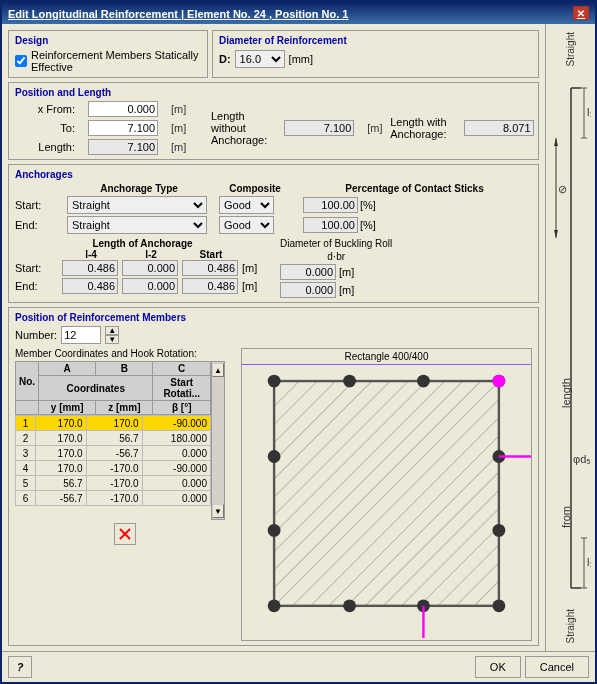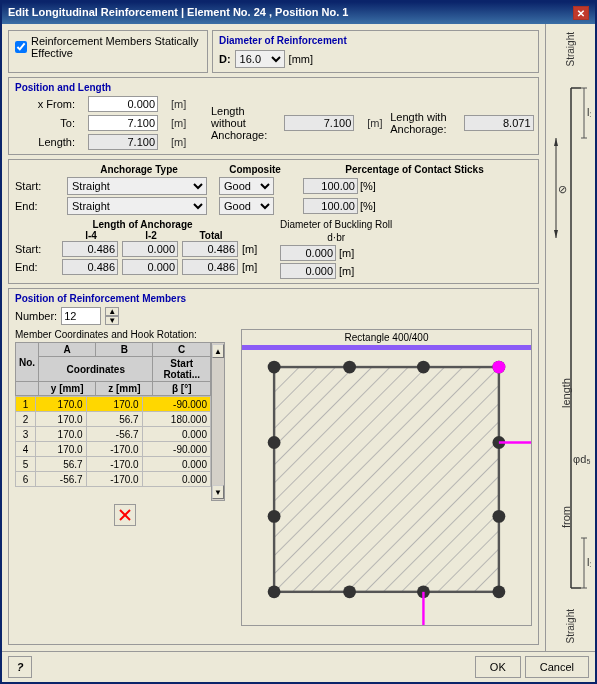--- a/index.html
+++ b/index.html
@@ -8,22 +8,23 @@
     .window { 
       width: 597px; height: 684px; 
       border: 2px solid #0a246a; 
       background: #ece9d8;
       display: flex; flex-direction: column;
     }
     
     .titlebar {
       background: linear-gradient(to bottom, #0a246a, #3a6ea5);
       color: white; padding: 4px 6px;
-      display: flex; justify-content: space-between; align-items: flex-start;
+      display: flex; justify-content: space-between; align-items: flex-end;
       flex-shrink: 0;
+      text-decoration: underline;
     }
     .titlebar-title { font-size: 11px; font-weight: bold; color: white; }
     .titlebar-close {
       width: 16px; height: 14px; background: #c0392b;
       border: 1px solid #a93226; display: flex; align-items: center; justify-content: center;
       color: white; font-size: 10px; cursor: pointer; font-weight: bold;
     }
     
     .content-area {
       display: flex; flex: 1; overflow: hidden;
@@ -79,21 +80,21 @@
     .data-table { border-collapse: collapse; width: 210px; font-size: 10px; }
     .data-table th { background: #d0d0d0; border: 1px solid #999; padding: 1px 3px; text-align: center; font-size: 10px; }
     .data-table td { border: 1px solid #bbb; padding: 1px 3px; text-align: right; font-size: 10px; height: 15px; }
     .data-table tr.selected td { background: #ffd700; }
     .data-table tr:not(.selected) td:first-child { text-align: center; }
     .col-header-top { background: #d0d0d0; }
     .col-a { background: #c8d8f0; }
     .col-b { background: #c8d8f0; }
     .col-c { background: #c8d8f0; }
     .table-scroll { height: 105px; overflow-y: auto; overflow-x: hidden; }
-    .preview-label { text-align: center; font-size: 10px; padding: 2px; background: #ece9d8; border-bottom: 5px solid #8b5cf6; }
+    .preview-label { text-align: center; font-size: 10px; padding: 2px; background: #ece9d8; border-bottom: 1px solid #8b5cf6; }
     .preview-canvas { width: 100%; height: calc(100% - 18px); position: relative; overflow: hidden; }
     
     .bottom-bar {
       display: flex; justify-content: space-between; align-items: center;
       padding: 4px 6px; border-top: 1px solid #999; flex-shrink: 0;
     }
     .help-btn { width: 24px; height: 22px; border: 1px solid #999; background: #ece9d8; display: flex; align-items: center; justify-content: center; cursor: pointer; font-style: italic; font-weight: bold; }
     .btn-group { display: flex; gap: 4px; }
     .btn { height: 22px; padding: 0 14px; border: 1px solid #999; background: #ece9d8; cursor: pointer; font-size: 11px; }
     
@@ -110,20 +111,21 @@
   <div class="titlebar">
     <span class="titlebar-title">Edit Longitudinal Reinforcement  |  Element No. 24 , Position No. 1</span>
     <div class="titlebar-close">✕</div>
   </div>
 
   <div class="content-area">
     <div class="main-panel">
 
       <div class="top-sections">
         <div class="section-box design-section">
+          <div class="section-label">Design</div>
           <div class="checkbox-row">
             <input type="checkbox" checked="" style="">
             <span>Reinforcement Members Statically Effective</span>
           </div>
         </div>
         <div class="section-box diam-section">
           <div class="section-label">Diameter of Reinforcement</div>
           <div class="diam-row">
             <span class="diam-label">D:</span>
             <select class="diam-select">
@@ -173,20 +175,21 @@
             <div class="field-row">
               <span>Total Length:</span>
               <input class="field-input readonly" type="text" value="96.856" readonly="" style="margin-left: 4px;">
               <span class="field-unit">[m]</span>
             </div>
           </div>
         </div>
       </div>
 
       <div class="section-box">
+        <div class="section-label">Anchorages</div>
 
         <div style="display:grid; grid-template-columns: 48px 148px 80px 1fr; gap:2px; margin-bottom:2px;">
           <span></span>
           <span style="text-align:center; font-weight:bold; font-size:10px;">Anchorage Type</span>
           <span style="text-align:center; font-weight:bold; font-size:10px;">Composite</span>
           <span style="text-align:center; font-weight:bold; font-size:10px;">Percentage of Contact Sticks</span>
         </div>
         <div style="display:grid; grid-template-columns: 48px 148px 80px 1fr; gap:2px 4px; align-items:center; margin-bottom:2px;">
           <span>Start:</span>
           <select class="anc-select">
@@ -220,21 +223,21 @@
           </div>
         </div>
 
         <div style="display:flex; gap:10px;">
           <div>
             <div style="text-align:center; font-weight:bold; font-size:10px; margin-bottom:0;">Length of Anchorage</div>
             <div style="display:grid; grid-template-columns: 45px 58px 58px 58px 28px; gap:2px; align-items:center;">
               <span></span>
               <span style="text-align:center; font-weight:bold; font-size:10px;">l-4</span>
               <span style="text-align:center; font-weight:bold; font-size:10px;">l-2</span>
-              <span style="text-align:center; font-weight:bold; font-size:10px;">Total</span>
+              <span style="text-align:center; font-weight:bold; font-size:10px;">Start</span>
               <span></span>
             </div>
             <div style="display:grid; grid-template-columns: 45px 58px 58px 58px 28px; gap:2px; align-items:center; margin-bottom:2px;">
               <span>Start:</span>
               <input class="anc-input" style="width: 56px;" type="text" value="0.486">
               <input class="anc-input" style="width: 56px;" type="text" value="0.000">
               <input class="anc-input" style="width: 56px;" type="text" value="0.486">
               <span>[m]</span>
             </div>
             <div style="display:grid; grid-template-columns: 45px 58px 58px 58px 28px; gap:2px; align-items:center;">

